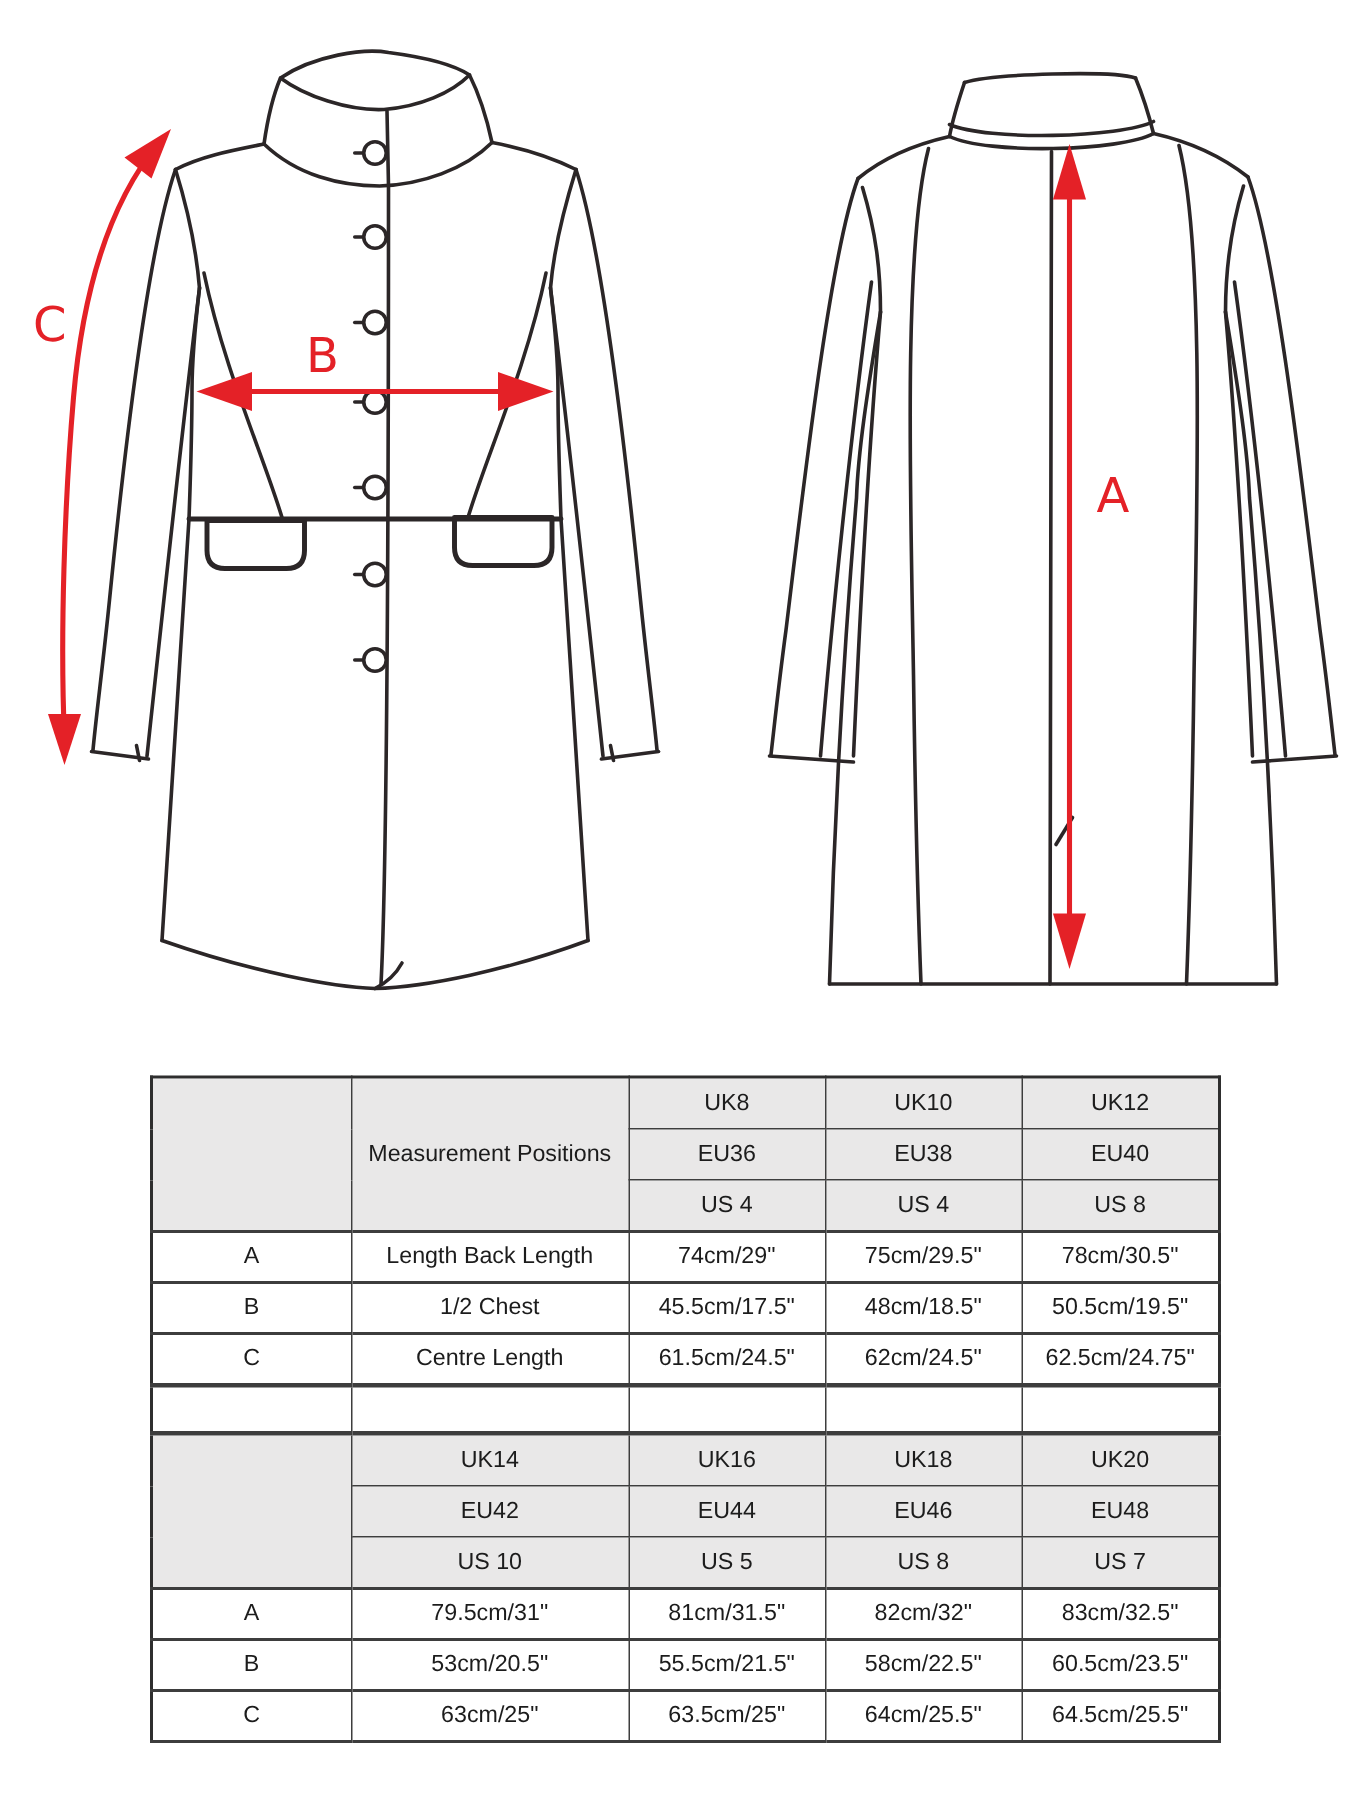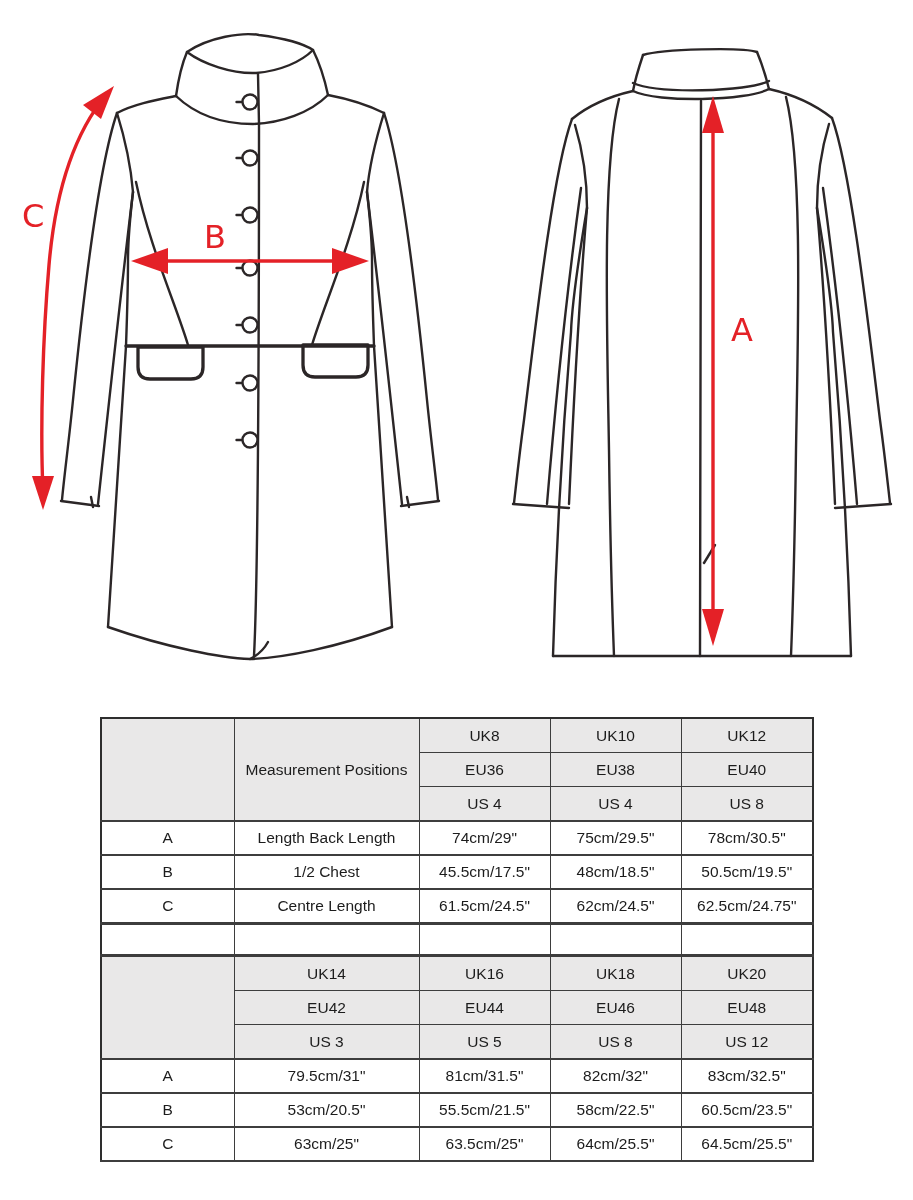--- a/index.html
+++ b/index.html
@@ -211,24 +211,24 @@
           <td>UK18</td>
           <td>UK20</td>
         </tr>
         <tr class="hdr">
           <td>EU42</td>
           <td>EU44</td>
           <td>EU46</td>
           <td>EU48</td>
         </tr>
         <tr class="hdr">
-          <td>US 3</td>
+          <td>US 10</td>
           <td>US 5</td>
           <td>US 8</td>
-          <td>US 12</td>
+          <td>US 7</td>
         </tr>
 
         <tr class="data">
           <td class="bold">A</td>
           <td>79.5cm/31"</td>
           <td>81cm/31.5"</td>
           <td>82cm/32"</td>
           <td>83cm/32.5"</td>
         </tr>
         <tr class="data">

